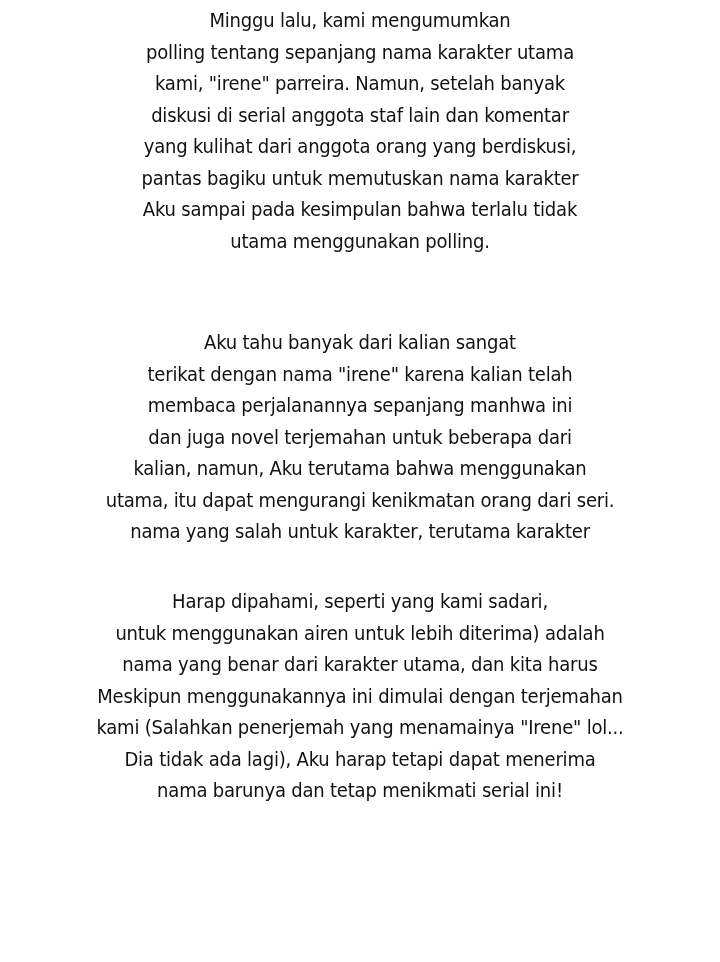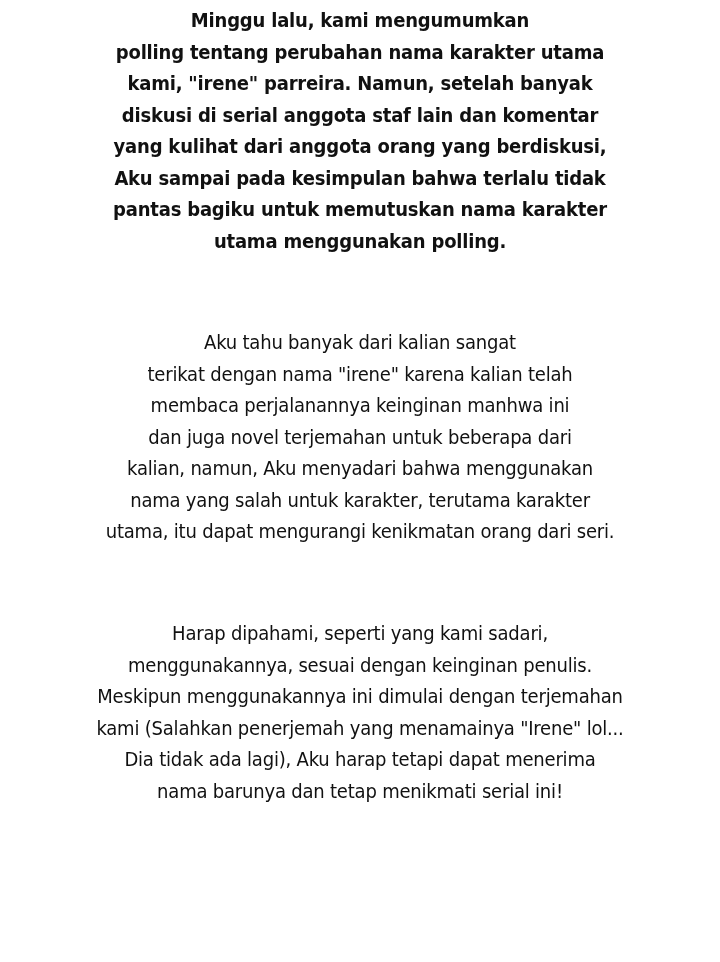--- a/index.html
+++ b/index.html
@@ -30,52 +30,53 @@
     }
     .line {
       display: block;
       font-size: 20px;
       line-height: 31.5px;
       height: 31.5px;
       white-space: nowrap;
       letter-spacing: -0.2px;
       font-stretch: condensed;
     }
-    #para-1 { top: 5px; font-weight: bold; }
+    #para-1 { top: 5px; }
     #para-2 { top: 327px; }
-    #para-3 { top: 618px; }
+    #para-3 { top: 586px; }
   </style>
 </head>
 <body>
 
 <div class="page">
 
   <div class="para" id="para-1">
     <span class="line">Minggu lalu, kami mengumumkan</span>
-    <span class="line">polling tentang perubahan nama karakter utama</span>
+    <span class="line">polling tentang sepanjang nama karakter utama</span>
     <span class="line">kami, "irene" parreira. Namun, setelah banyak</span>
     <span class="line">diskusi di serial anggota staf lain dan komentar</span>
     <span class="line">yang kulihat dari anggota orang yang berdiskusi,</span>
+    <span class="line">pantas bagiku untuk memutuskan nama karakter</span>
     <span class="line">Aku sampai pada kesimpulan bahwa terlalu tidak</span>
-    <span class="line">pantas bagiku untuk memutuskan nama karakter</span>
     <span class="line">utama menggunakan polling.</span>
   </div>
 
   <div class="para" id="para-2">
     <span class="line">Aku tahu banyak dari kalian sangat</span>
     <span class="line">terikat dengan nama "irene" karena kalian telah</span>
-    <span class="line">membaca perjalanannya keinginan manhwa ini</span>
+    <span class="line">membaca perjalanannya sepanjang manhwa ini</span>
     <span class="line">dan juga novel terjemahan untuk beberapa dari</span>
-    <span class="line">kalian, namun, Aku menyadari bahwa menggunakan</span>
+    <span class="line">kalian, namun, Aku terutama bahwa menggunakan</span>
+    <span class="line">utama, itu dapat mengurangi kenikmatan orang dari seri.</span>
     <span class="line">nama yang salah untuk karakter, terutama karakter</span>
-    <span class="line">utama, itu dapat mengurangi kenikmatan orang dari seri.</span>
   </div>
 
   <div class="para" id="para-3">
     <span class="line">Harap dipahami, seperti yang kami sadari,</span>
-    <span class="line">menggunakannya, sesuai dengan keinginan penulis.</span>
+    <span class="line">untuk menggunakan airen untuk lebih diterima) adalah</span>
+    <span class="line">nama yang benar dari karakter utama, dan kita harus</span>
     <span class="line">Meskipun menggunakannya ini dimulai dengan terjemahan</span>
     <span class="line">kami (Salahkan penerjemah yang menamainya "Irene" lol...</span>
     <span class="line">Dia tidak ada lagi), Aku harap tetapi dapat menerima</span>
     <span class="line">nama barunya dan tetap menikmati serial ini!</span>
   </div>
 
 </div>
 
 </body></html>

